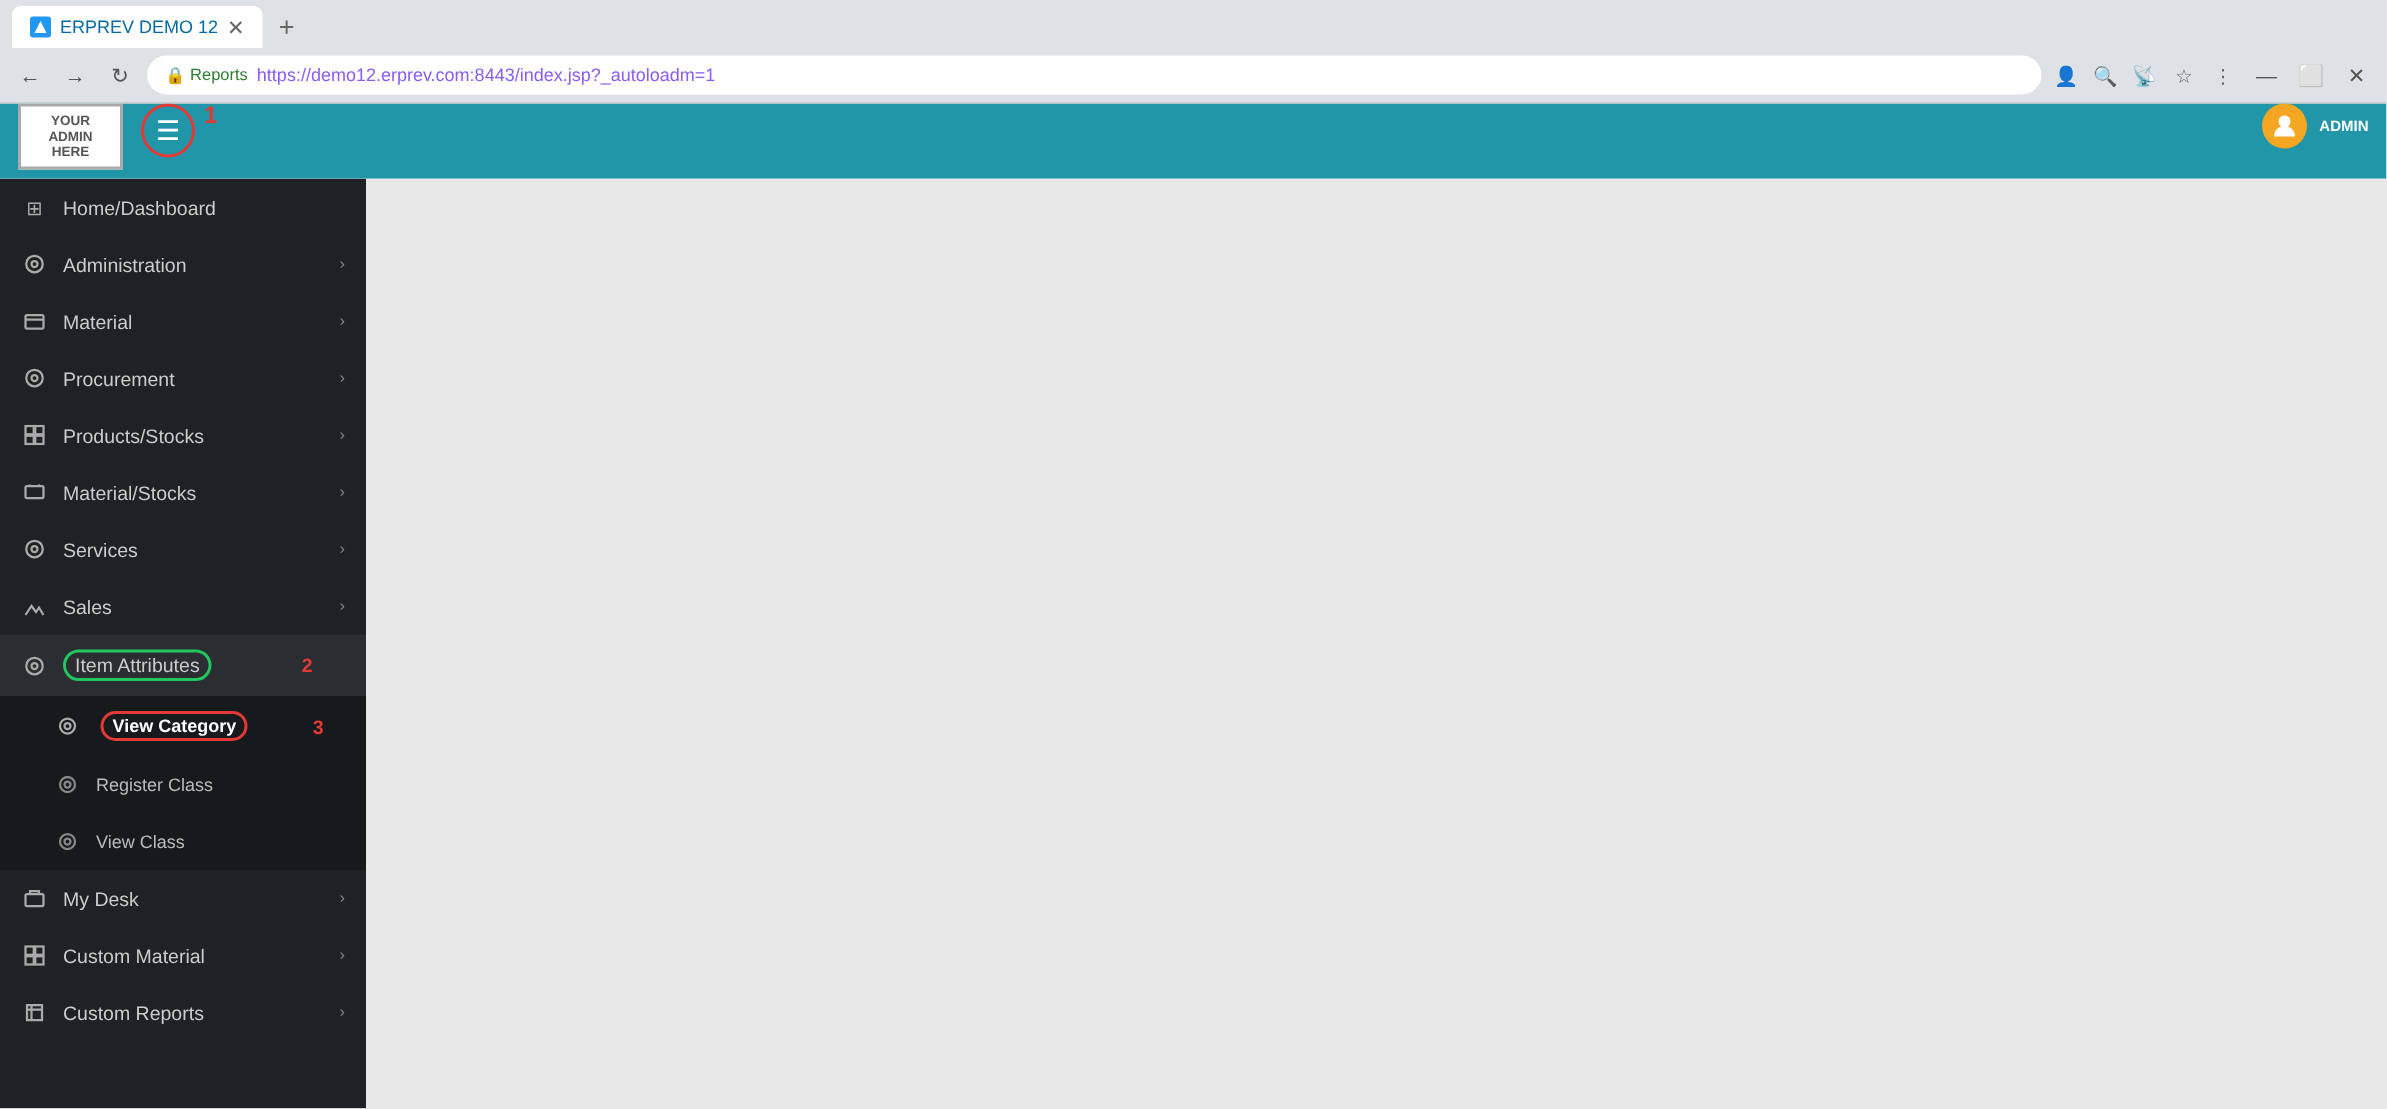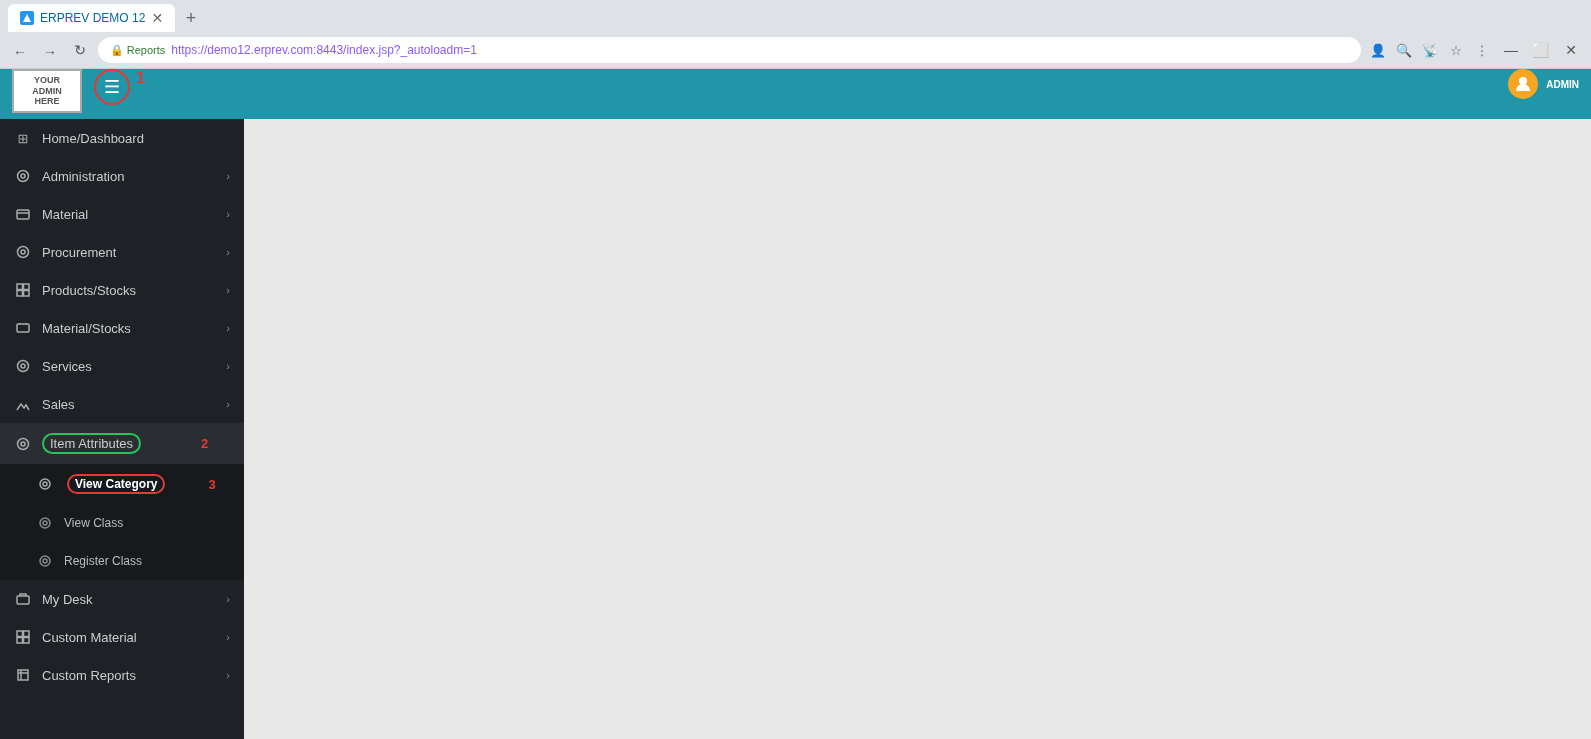--- a/index.html
+++ b/index.html
@@ -219,30 +219,30 @@
           <span style="border:2px solid #e53935; border-radius:20px; padding:1px 6px; color:#fff; font-size:12px;">View Category</span>
           <span style="color:#e53935; font-size:13px; font-weight:bold; margin-left:30px;">3</span>
         </div>
         <div class="sidebar-item">
           <span class="icon">
             <svg width="12" height="12" viewBox="0 0 12 12" fill="none" stroke="#888" stroke-width="1.5">
                 <circle cx="6" cy="6" r="5"></circle>
                 <circle cx="6" cy="6" r="2"></circle>
               </svg>
           </span>
-          <span>View Class</span>
+          <span>Register Class</span>
         </div>
         <div class="sidebar-item">
           <span class="icon">
             <svg width="12" height="12" viewBox="0 0 12 12" fill="none" stroke="#888" stroke-width="1.5">
                 <circle cx="6" cy="6" r="5"></circle>
                 <circle cx="6" cy="6" r="2"></circle>
               </svg>
           </span>
-          <span>Register Class</span>
+          <span>View Class</span>
         </div>
       </div>
 
       <div class="sidebar-item">
         <span class="icon">
           <svg width="14" height="14" viewBox="0 0 14 14" fill="none" stroke="#aaa" stroke-width="1.5">
               <rect x="1" y="4" width="12" height="8" rx="1"></rect>
               <path d="M4 4V2h6v2"></path>
             </svg>
         </span>

